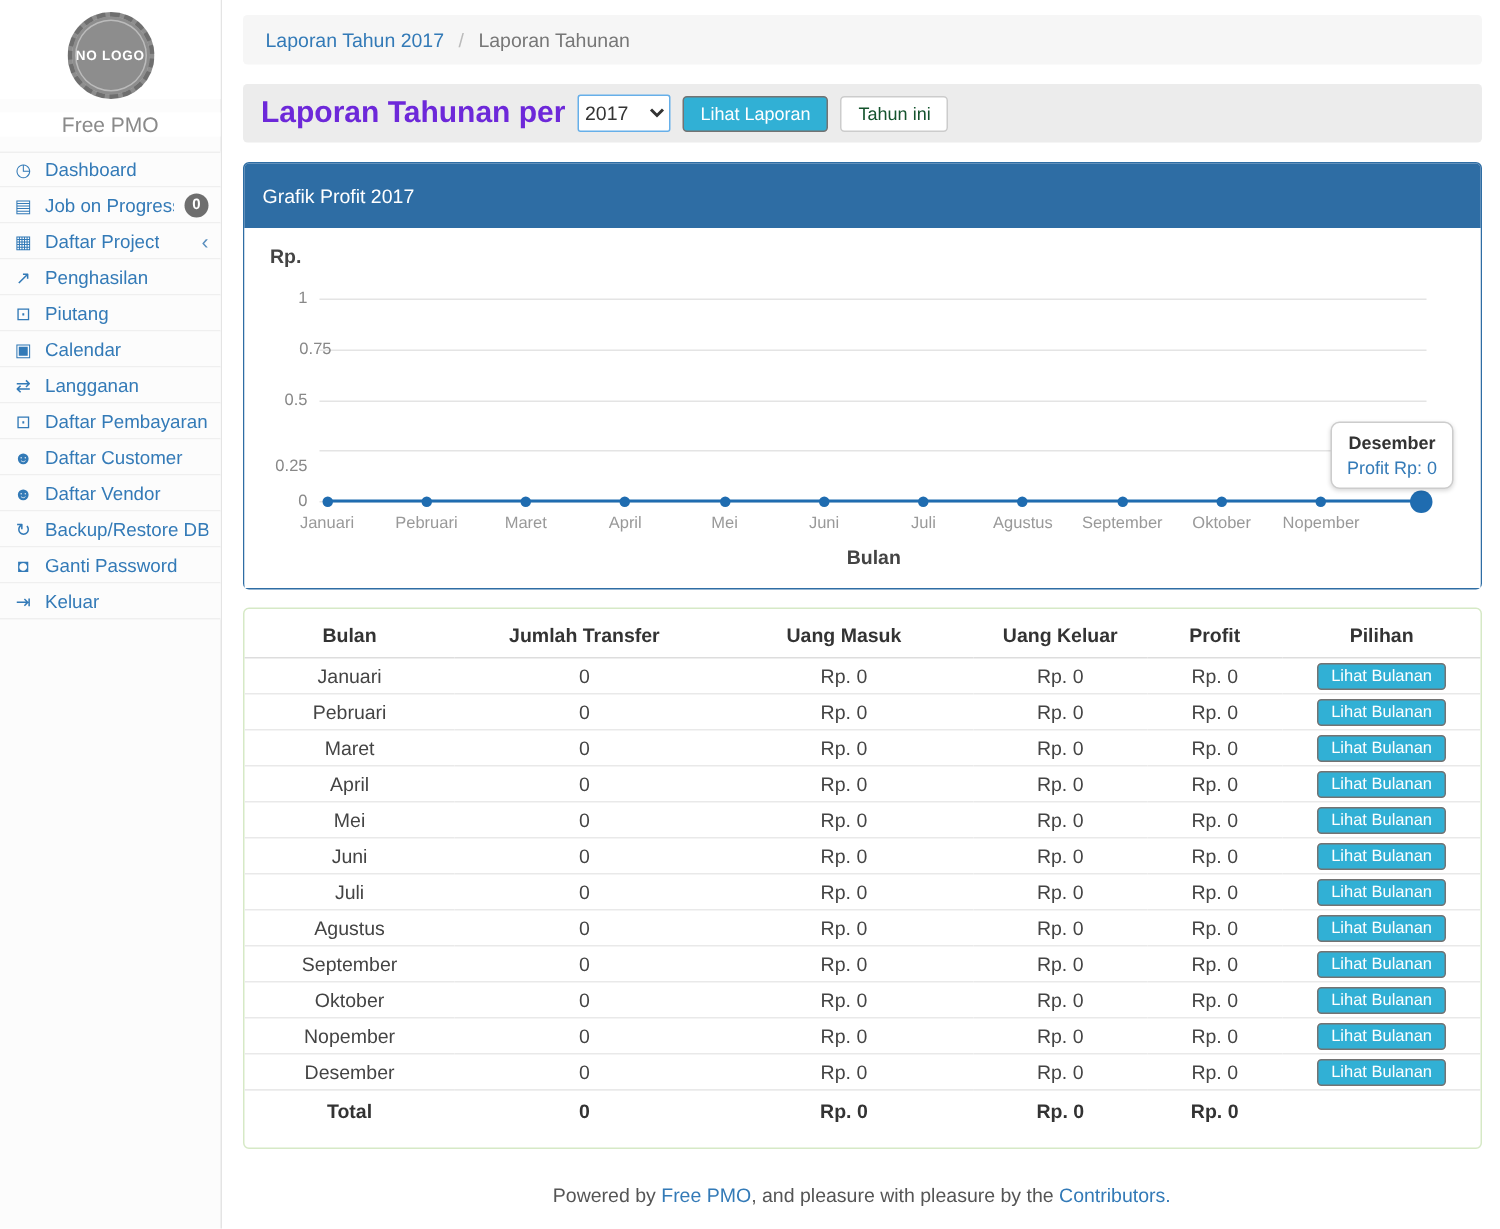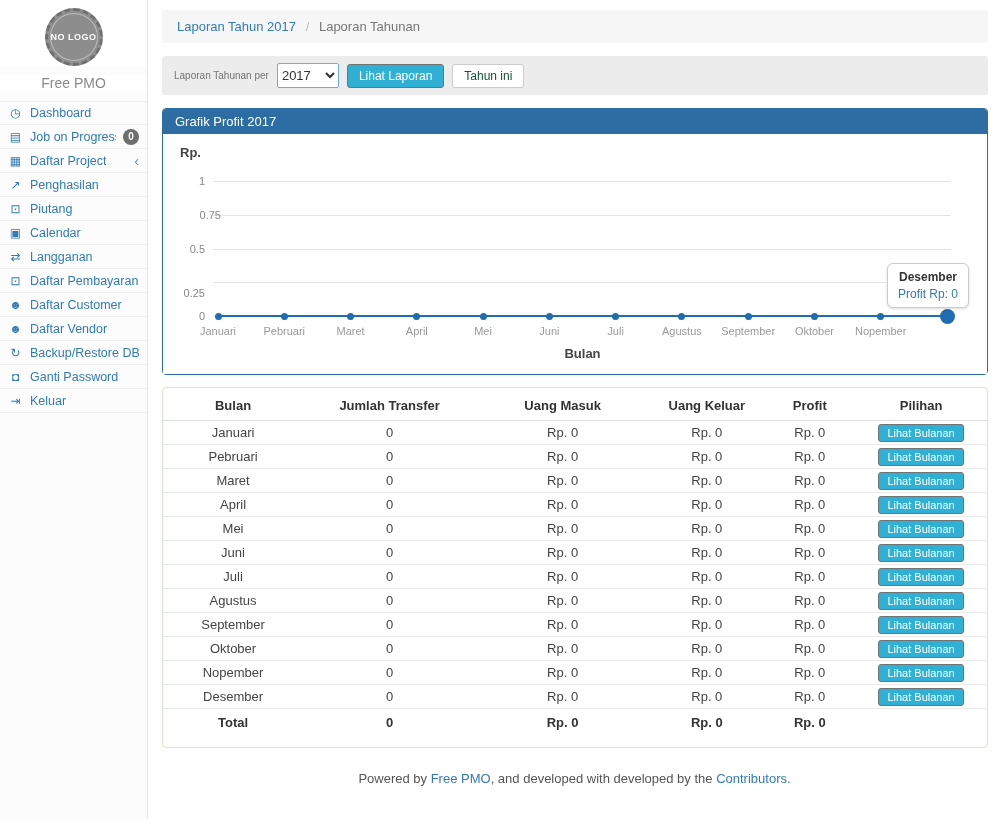--- a/index.html
+++ b/index.html
@@ -47,34 +47,34 @@
     background: #f6f6f6; border-radius: 3px; padding: 9px 15px;
     margin-bottom: 13px; font-size: 13px; color: #999;
   }
   .breadcrumb a { color: #337ab7; text-decoration: none; }
   .breadcrumb .sep { margin: 0 6px; color: #bbb; }
   .breadcrumb .current { color: #777; }
   .filter-bar {
     background: #ececec; border-radius: 3px; padding: 7px 12px;
     margin-bottom: 13px; display: flex; align-items: center; gap: 8px;
   }
-  .filter-label { color: #737373; font-weight: normal; font-size: 10px; }
+  .filter-label { color: #6d28d9; font-weight: bold; font-size: 20px; }
   .year-select {
     height: 25px; width: 62px; font-size: 13px; color: #333;
     border: 1px solid #66afe9; border-radius: 2px; background: #fff;
     font-family: "Liberation Sans", sans-serif;
   }
   .btn { border-radius: 3px; font-size: 12px; padding: 4px 11px; cursor: pointer;
          font-family: "Liberation Sans", sans-serif; }
   .btn-info { background: #31b0d5; border: 1px solid #737373; color: #fff; }
   .btn-default { background: #fff; border: 1px solid #ccc; color: #14532d; }
   
   .panel { border-radius: 4px; margin-bottom: 12px; background: #fff; }
   .panel-primary { border: 1px solid #2e6da4; }
-  .panel-primary > .panel-heading { background: #2e6da4; color: #fff; padding: 5px 12px; font-size: 13px;
+  .panel-primary > .panel-heading { background: #2e6da4; color: #fff; padding: 14px 12px; font-size: 13px;
     border-top-left-radius: 3px; border-top-right-radius: 3px; }
   .chart-body { position: relative; height: 240px; background: #fff; }
   .chart-ylabel { position: absolute; left: 17px; top: 11px; font-weight: bold; color: #444; font-size: 13px; }
   .gridline { position: absolute; height: 1px; background: #e4e4e4; left: 50px; right: 36px; }
   .ytick { position: absolute; width: 42px; text-align: right; font-size: 11px; color: #888; }
   .xtick { position: absolute; width: 80px; margin-left: -40px; text-align: center; font-size: 11px; color: #999; }
   .chart-xlabel { position: absolute; width: 80px; text-align: center; font-weight: bold; color: #444; font-size: 13px; }
   .chart-seg { position: absolute; height: 2px; background: #1f6cb0; transform-origin: 0 50%; }
   .chart-pt { position: absolute; border-radius: 50%; background: #1a5fa8; }
   .chart-tooltip {
@@ -366,14 +366,14 @@
               <td></td>
             </tr>
           </tfoot>
       </table>
     </div>
   </div>
 
 </div>
 
 <div class="footer">
-  <span>Powered by </span><a href="#">Free PMO</a><span>, and developed with developed by the </span><a href="#">Contributors.</a>
+  <span>Powered by </span><a href="#">Free PMO</a><span>, and pleasure with pleasure by the </span><a href="#">Contributors.</a>
 </div>
 
 </body></html>

